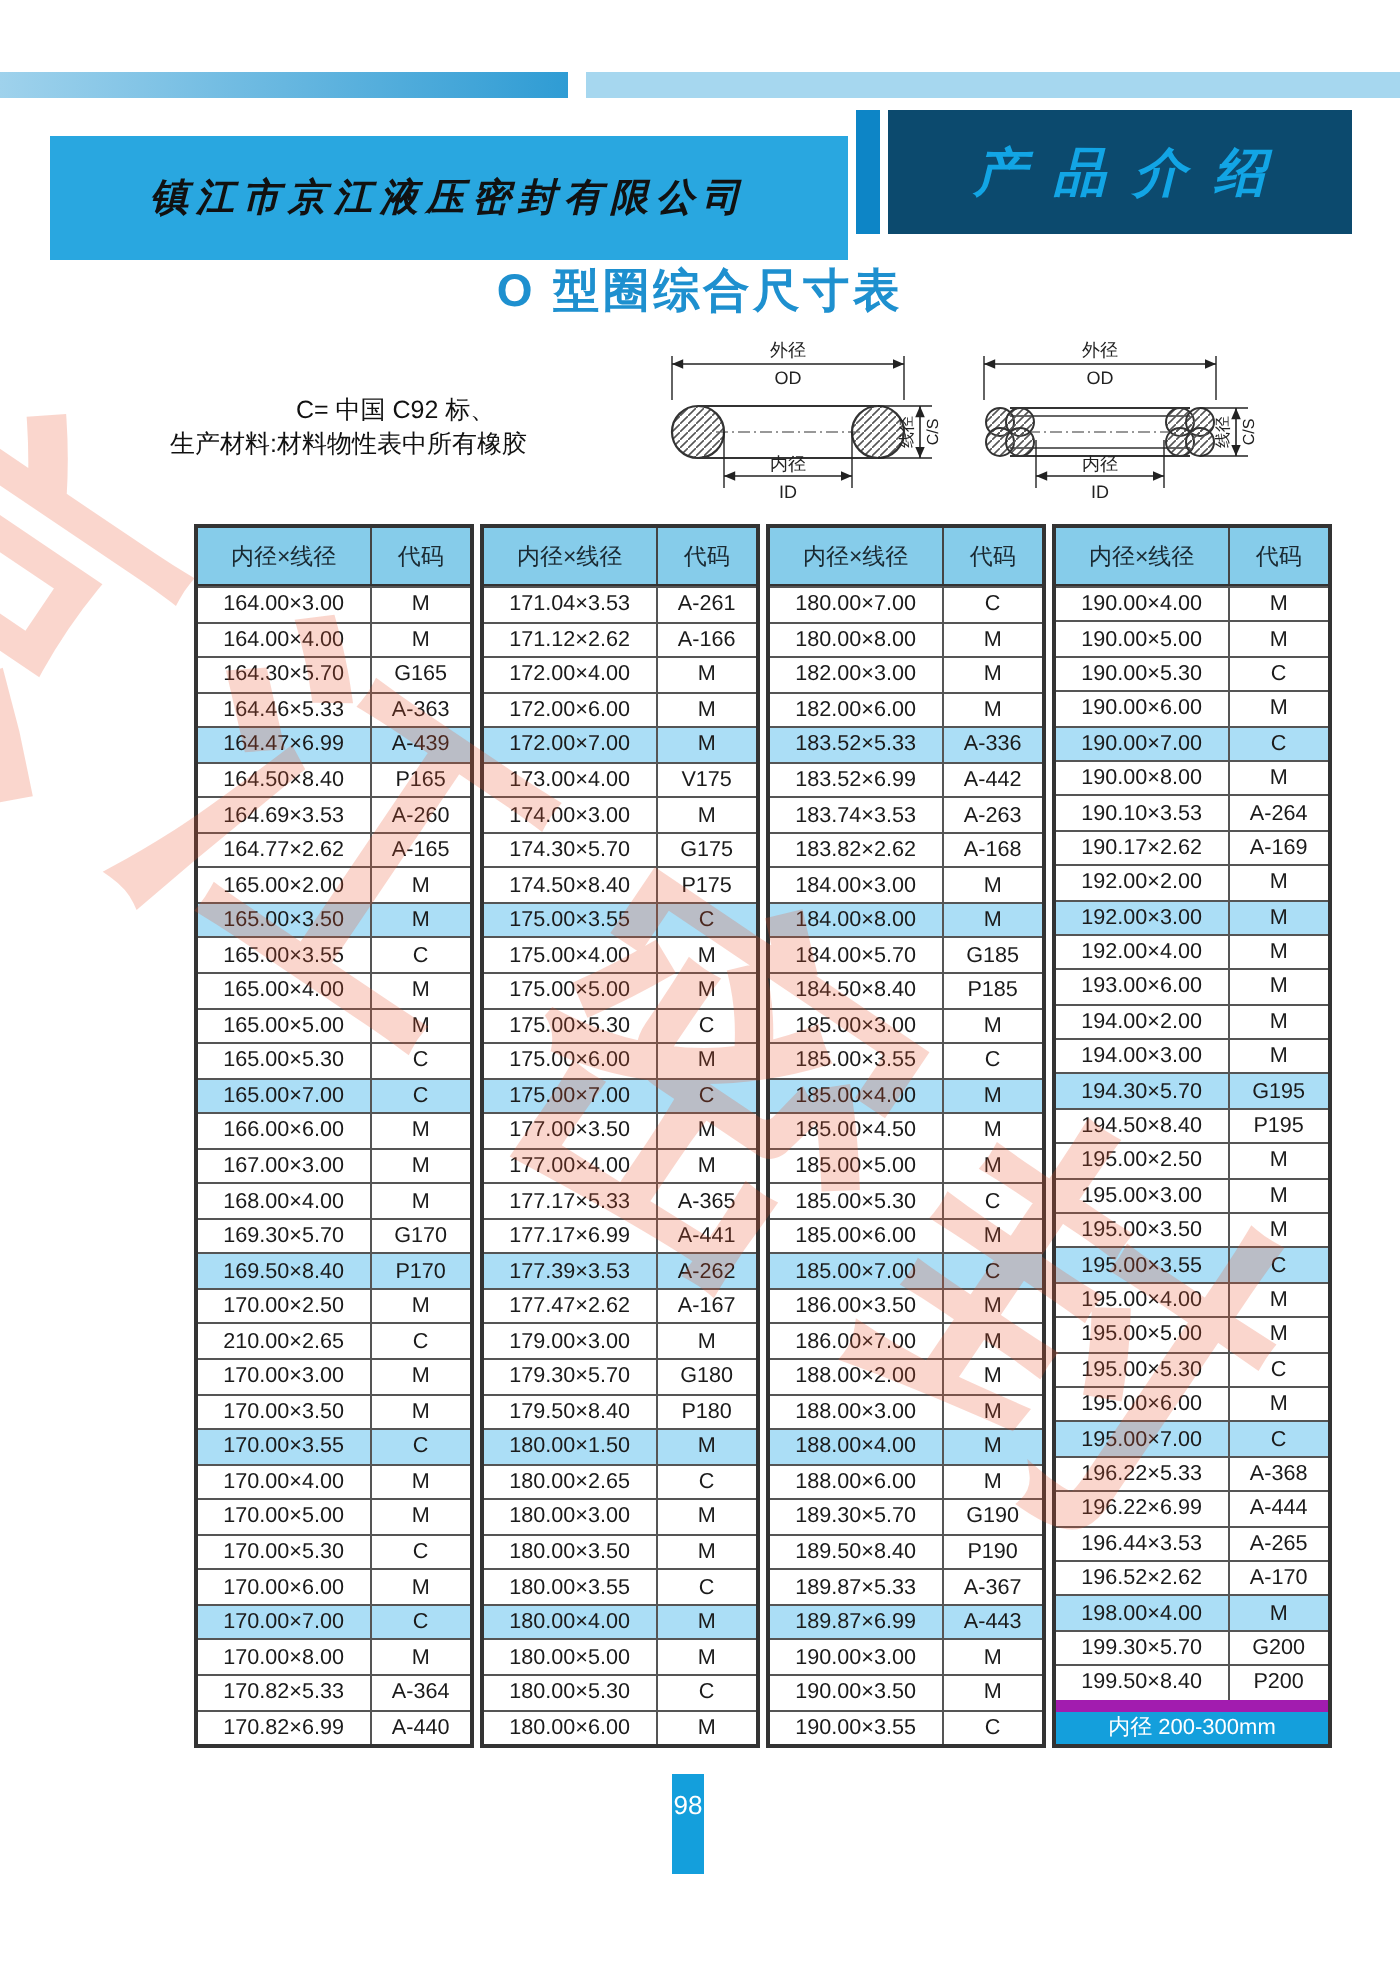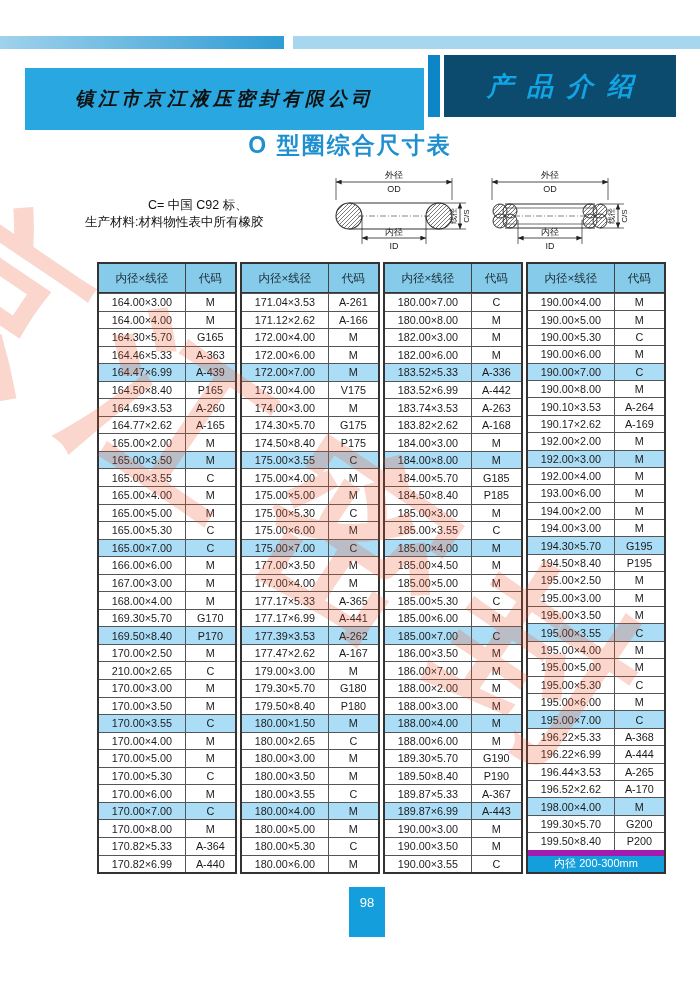--- a/index.html
+++ b/index.html
@@ -47,21 +47,21 @@
   .tc.size { width:63%; }
   .tc.code { width:37%; border-left:1px solid #555; }
   .tfoot { flex:1; border-top:6px solid #a21caf; background:#149fdc; color:#fff;
     display:flex; align-items:center; justify-content:center; font-size:11px; }
   
   .watermark { position:absolute; left:-20px; top:140px; width:1100px; z-index:2;
     transform:rotate(34deg); transform-origin:0 0; pointer-events:none;
     font-size:185px; font-weight:bold; color:rgba(235,85,45,0.24); letter-spacing:36px;
     white-space:nowrap; }
   
-  .page-num { position:absolute; left:349px; top:887px; width:36px; height:50px;
+  .page-num { position:absolute; left:336px; top:887px; width:16px; height:50px;
     background:#149fdc; color:#fff; font-size:13px; display:flex;
     align-items:flex-start; justify-content:center; padding-top:8px; }
   svg text { font-family:"Liberation Sans", sans-serif; fill:#222; }
 </style>
 </head>
 <body>
 
 <div class="top-strip-left"></div>
 <div class="top-strip-right"></div>
 

